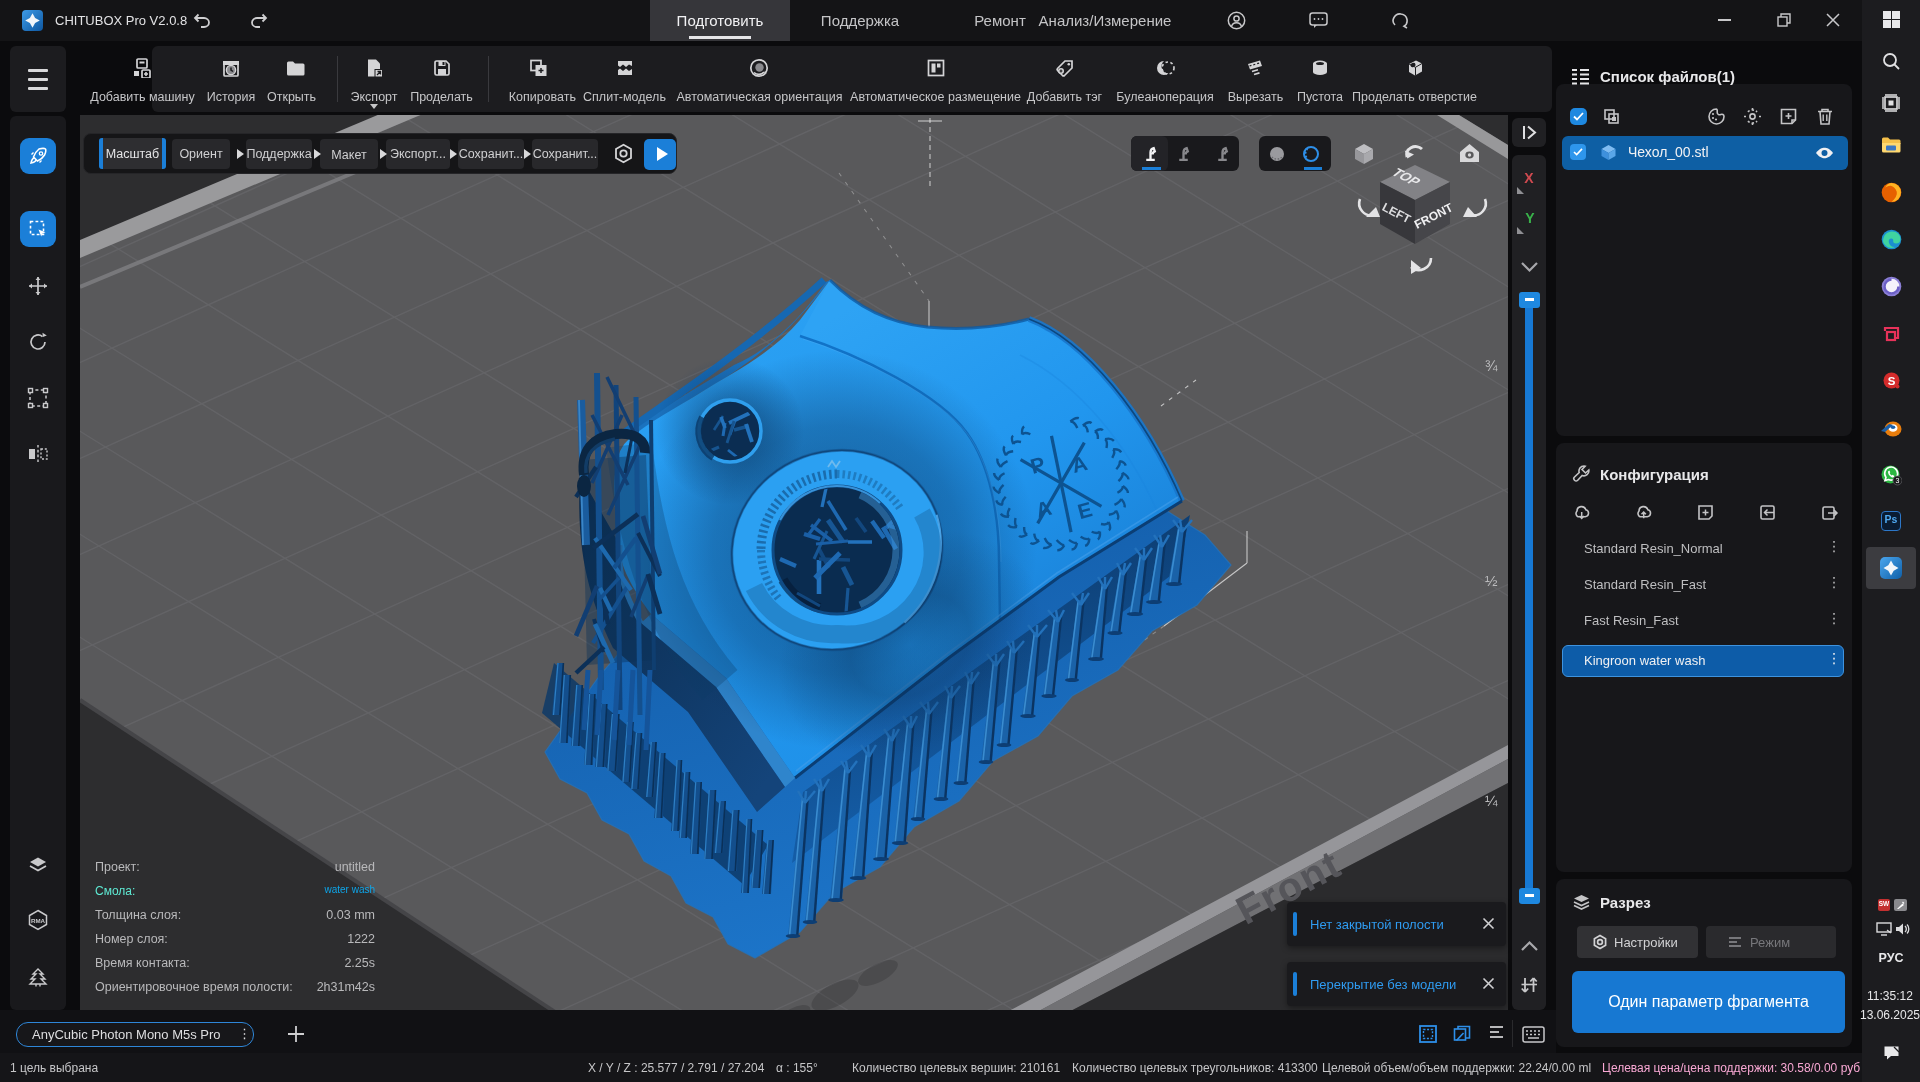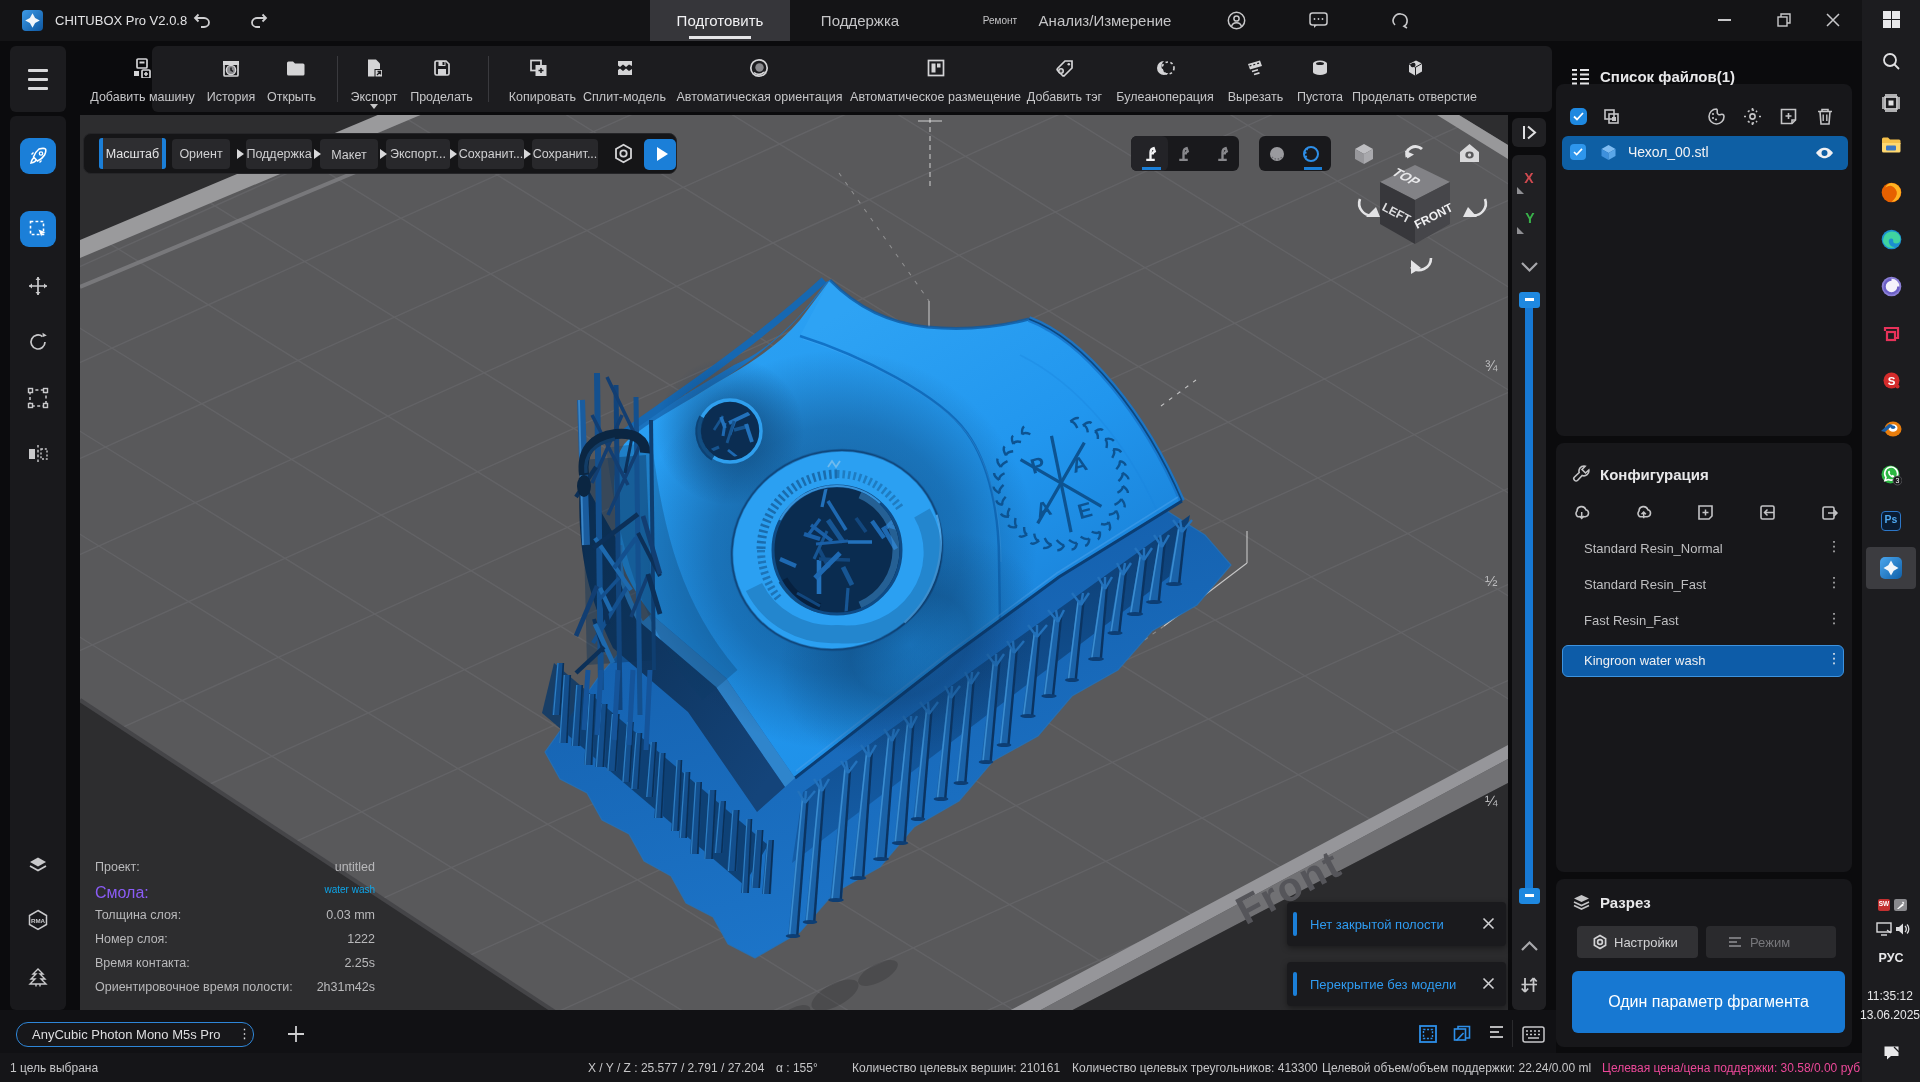--- a/index.html
+++ b/index.html
@@ -25,21 +25,21 @@
 <path d="M2 5 H11 a5 4.5 0 0 1 5 4.5 a5 4.5 0 0 1 -5 4.5 H8" fill="none" stroke="#CFCFD1" stroke-width="1.8"></path>
 </svg>
 <svg class="abs" style="left:250px;top:13px" width="18" height="15" viewBox="0 0 18 15">
 <path d="M12.5 1.5 L16 5 L12.5 8.5" fill="none" stroke="#CFCFD1" stroke-width="1.8"></path>
 <path d="M16 5 H7 a5 4.5 0 0 0 -5 4.5 a5 4.5 0 0 0 5 4.5 H10" fill="none" stroke="#CFCFD1" stroke-width="1.8"></path>
 </svg>
 <div class="abs" style="left:650px;top:0px;width:140px;height:41px;background:#36363A"></div>
 <div class="abs" style="left:650px;top:0px;width:140px;height:41px;font-size:15px;color:#F2F2F4;display:flex;align-items:center;justify-content:center">Подготовить</div>
 <div class="abs" style="left:689px;top:36px;width:62px;height:3px;background:#E6E6E8"></div>
 <div class="abs" style="left:790px;top:0px;width:140px;height:41px;font-size:15px;color:#C4C4C6;display:flex;align-items:center;justify-content:center">Поддержка</div>
-<div class="abs" style="left:940px;top:0px;width:120px;height:41px;font-size:10px;color:#C4C4C6;display:flex;align-items:center;justify-content:center">Ремонт</div>
+<div class="abs" style="left:940px;top:0px;width:120px;height:41px;font-size:15px;color:#C4C4C6;display:flex;align-items:center;justify-content:center">Ремонт</div>
 <div class="abs" style="left:1015px;top:0px;width:180px;height:41px;font-size:15px;color:#C4C4C6;display:flex;align-items:center;justify-content:center">Анализ/Измерение</div>
 <svg class="abs" style="left:1227px;top:11px" width="19" height="19" viewBox="0 0 19 19">
 <circle cx="9.5" cy="9.5" r="8.2" fill="none" stroke="#C8C8CA" stroke-width="1.5"></circle>
 <circle cx="9.5" cy="7.5" r="2.6" fill="none" stroke="#C8C8CA" stroke-width="1.5"></circle>
 <path d="M4.5 15.5 a5.2 5.2 0 0 1 10 0" fill="none" stroke="#C8C8CA" stroke-width="1.5"></path>
 </svg>
 <svg class="abs" style="left:1309px;top:12px" width="19" height="17" viewBox="0 0 19 17">
 <rect x="1" y="1" width="17" height="12" rx="2.5" fill="none" stroke="#C8C8CA" stroke-width="1.5"></rect>
 <path d="M5 16 L8 13 H5 Z" fill="#C8C8CA"></path>
 <circle cx="5.5" cy="7" r="0.9" fill="#C8C8CA"></circle>
@@ -717,21 +717,21 @@
   </svg>
 <svg class="abs" style="left:1403px;top:250px" width="34" height="30" viewBox="0 0 34 30">
     <path d="M28 8 A12 12 0 0 1 8 17" fill="none" stroke="#E4E4E6" stroke-width="2.6"></path>
     <path d="M8 24 L8 10 L18 18 Z" fill="#E4E4E6"></path>
   </svg>
 <div class="abs" style="left:1485px;top:357px;width:30px;font-size:15px;color:#BBBBBD">¾</div>
 <div class="abs" style="left:1485px;top:572px;width:30px;font-size:15px;color:#BBBBBD">½</div>
 <div class="abs" style="left:1485px;top:792px;width:30px;font-size:15px;color:#BBBBBD">¼</div>
 <div class="abs" style="left:95px;top:860px;width:220px;font-size:12.5px;color:#B9B9BB">Проект:</div>
 <div class="abs" style="left:235px;top:860px;width:140px;font-size:12.5px;color:#B9B9BB;text-align:right">untitled</div>
-<div class="abs" style="left:95px;top:884px;width:220px;font-size:16px;color:#8b5cf6">Смола:</div>
+<div class="abs" style="left:95px;top:884px;width:220px;font-size:12px;color:#5eead4">Смола:</div>
 <div class="abs" style="left:235px;top:884px;width:140px;font-size:10px;color:#0ea5e9;text-align:right">water wash</div>
 <div class="abs" style="left:95px;top:908px;width:220px;font-size:12.5px;color:#B9B9BB">Толщина слоя:</div>
 <div class="abs" style="left:235px;top:908px;width:140px;font-size:12.5px;color:#B9B9BB;text-align:right">0.03 mm</div>
 <div class="abs" style="left:95px;top:932px;width:220px;font-size:12.5px;color:#B9B9BB">Номер слоя:</div>
 <div class="abs" style="left:235px;top:932px;width:140px;font-size:12.5px;color:#B9B9BB;text-align:right">1222</div>
 <div class="abs" style="left:95px;top:956px;width:220px;font-size:12.5px;color:#B9B9BB">Время контакта:</div>
 <div class="abs" style="left:235px;top:956px;width:140px;font-size:12.5px;color:#B9B9BB;text-align:right">2.25s</div>
 <div class="abs" style="left:95px;top:980px;width:220px;font-size:12.5px;color:#B9B9BB">Ориентировочное время полости:</div>
 <div class="abs" style="left:235px;top:980px;width:140px;font-size:12.5px;color:#B9B9BB;text-align:right">2h31m42s</div>
 <div class="abs" style="left:1287px;top:902px;width:219px;height:44px;background:#1A1A1D;border-radius:4px;box-shadow:0 2px 6px rgba(0,0,0,0.4)"></div>
@@ -804,21 +804,21 @@
 <rect x="1" y="1" width="21" height="15" rx="2" fill="none" stroke="#C8C8CA" stroke-width="1.5"></rect>
 <path d="M4 5 h2 M8 5 h2 M12 5 h2 M16 5 h2 M4 8.5 h2 M8 8.5 h2 M12 8.5 h2 M16 8.5 h2 M6 12 h11" stroke="#C8C8CA" stroke-width="1.3"></path>
 </svg>
 <div class="abs" style="left:0px;top:1053px;width:1862px;height:29px;background:#151518"></div>
 <div class="abs" style="left:10px;top:1061px;font-size:12px;color:#C6C6C8;white-space:nowrap">1 цель выбрана</div>
 <div class="abs" style="left:588px;top:1061px;font-size:12px;color:#C6C6C8;white-space:nowrap">X / Y / Z :  25.577 / 2.791 / 27.204</div>
 <div class="abs" style="left:776px;top:1061px;font-size:12px;color:#C6C6C8;white-space:nowrap">α :  155°</div>
 <div class="abs" style="left:852px;top:1061px;font-size:12px;color:#C6C6C8;white-space:nowrap">Количество целевых вершин:  210161</div>
 <div class="abs" style="left:1072px;top:1061px;font-size:12px;color:#C6C6C8;white-space:nowrap">Количество целевых треугольников:  413300</div>
 <div class="abs" style="left:1322px;top:1061px;font-size:12px;color:#C6C6C8;white-space:nowrap">Целевой объем/объем поддержки: 22.24/0.00 ml</div>
-<div class="abs" style="left:1602px;top:1061px;font-size:12px;color:#ec4899;white-space:nowrap">Целевая цена/цена поддержки: 30.58/0.00 руб</div>
+<div class="abs" style="left:1602px;top:1061px;font-size:12px;color:#f9a8d4;white-space:nowrap">Целевая цена/цена поддержки: 30.58/0.00 руб</div>
 <div class="abs" style="left:1556px;top:84px;width:296px;height:352px;background:#17171A;border-radius:8px"></div>
 <svg class="abs" style="left:1571px;top:68px" width="19" height="17" viewBox="0 0 19 17">
 <path d="M1 2 h5 M1 6.5 h5 M1 11 h5 M1 15.5 h5 M9 2 h9 M9 6.5 h9 M9 11 h9 M9 15.5 h9" stroke="#E6E6E8" stroke-width="2.2"></path>
 </svg>
 <div class="abs" style="left:1600px;top:68px;width:200px;height:18px;font-size:15px;font-weight:bold;color:#E8E8EA">Список файлов(1)</div>
 <div class="abs" style="left:1570px;top:108px;width:17px;height:17px;background:#1E88E0;border-radius:5px"></div>
 <svg class="abs" style="left:1573px;top:112px" width="11" height="9" viewBox="0 0 11 9">
     <path d="M1 4.5 L4 7.5 L10 1" fill="none" stroke="#fff" stroke-width="1.8"></path>
   </svg>
 <svg class="abs" style="left:1603px;top:108px" width="18" height="18" viewBox="0 0 18 18">

